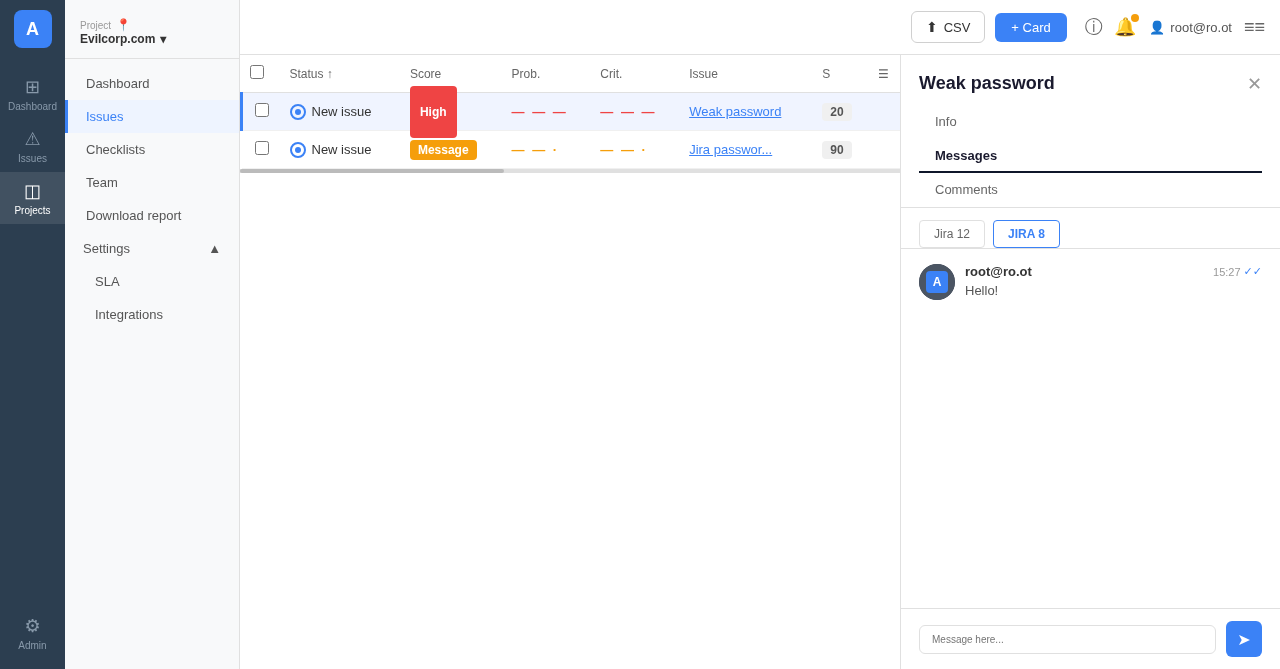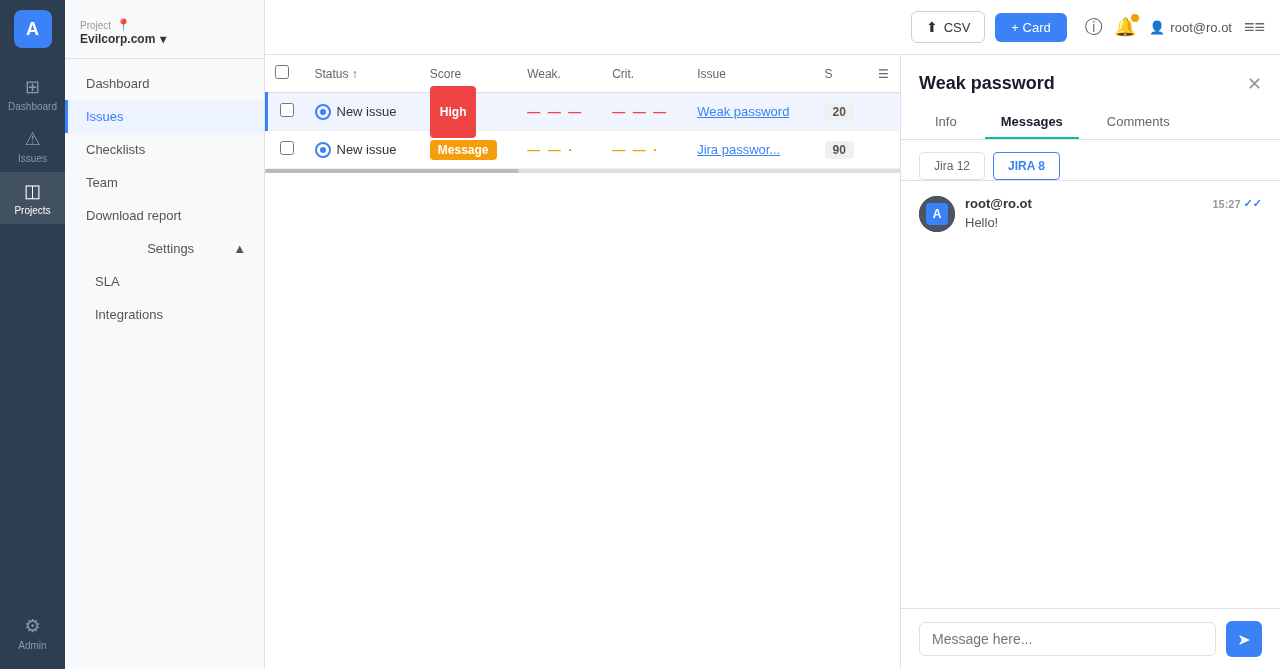--- a/index.html
+++ b/index.html
@@ -40,21 +40,21 @@
       gap: 3px;
     }
     .nav-item.active {
       color: white;
       background: rgba(255,255,255,0.1);
     }
     .nav-icon { font-size: 18px; }
 
     
     .sidebar {
-      width: 200px;
+      width: 175px;
       background: #f8f9fa;
       border-right: 1px solid #e0e0e0;
       display: flex;
       flex-direction: column;
       padding: 10px 0;
       flex-shrink: 0;
     }
     .sidebar-project {
       padding: 8px 15px 12px;
       border-bottom: 1px solid #e0e0e0;
@@ -87,21 +87,21 @@
       color: #3b82f6;
       background: #eef4ff;
       border-left: 3px solid #3b82f6;
     }
     .sidebar-settings-header {
       padding: 9px 18px;
       font-size: 13px;
       color: #555;
       cursor: pointer;
       display: flex;
-      justify-content: flex-end;
+      justify-content: space-between;
       align-items: center;
       gap: 39px;
     }
     .sidebar-sub-item {
       padding: 9px 18px 9px 30px;
       font-size: 13px;
       color: #555;
       cursor: pointer;
     }
 
@@ -299,33 +299,34 @@
       color: #1a1a2e;
     }
     .panel-close {
       cursor: pointer;
       color: #999;
       font-size: 18px;
       line-height: 1;
     }
     .panel-tabs {
       display: flex;
-      gap: 12px;
+      gap: 1px;
+      flex-direction: column;
     }
     .panel-tab {
       padding: 8px 16px;
       font-size: 13px;
       color: #666;
       cursor: pointer;
       border-bottom: 2px solid transparent;
     }
     .panel-tab.active {
       color: #1a1a2e;
       font-weight: 600;
-      border-bottom: 2px solid #14b8a6;
+      border-bottom: 2px solid #0f172a;
     }
 
     .panel-subtabs {
       display: flex;
       gap: 8px;
       padding: 12px 18px 0;
       border-bottom: 1px solid #e0e0e0;
     }
     .panel-subtab {
       padding: 6px 14px;
@@ -395,40 +396,39 @@
       font-size: 13px;
       font-weight: 600;
       color: #333;
     }
     .message-time {
       font-size: 11px;
       color: #999;
       display: flex;
       align-items: center;
       gap: 3px;
-      font-weight: bold;
     }
     .message-text {
       font-size: 13px;
       color: #555;
     }
 
     .panel-input-area {
       padding: 12px 18px;
       border-top: 1px solid #e0e0e0;
       display: flex;
       gap: 10px;
       align-items: center;
     }
     .panel-input {
       flex: 1;
       border: 1px solid #e0e0e0;
       border-radius: 6px;
       padding: 8px 12px;
-      font-size: 14px;
+      font-size: 10px;
       color: #c2410c;
       outline: none;
     }
     .panel-send-btn {
       width: 36px;
       height: 36px;
       background: #3b82f6;
       border: none;
       border-radius: 6px;
       cursor: pointer;
@@ -523,21 +523,21 @@
   <div class="content-area">
     <div class="table-section">
       <table class="issues-table">
         <thead>
           <tr>
             <th class="checkbox-col">
               <input type="checkbox" style="">
             </th>
             <th>Status ↑</th>
             <th>Score</th>
-            <th>Weak.</th>
+            <th>Prob.</th>
             <th>Crit.</th>
             <th>Issue</th>
             <th>S</th>
             <th class="col-menu">☰</th>
           </tr>
         </thead>
         <tbody>
 
           <tr class="table-row-active">
             <td class="checkbox-col">

